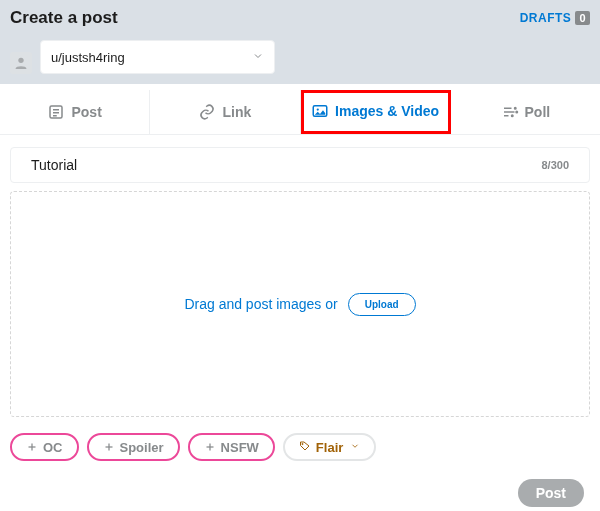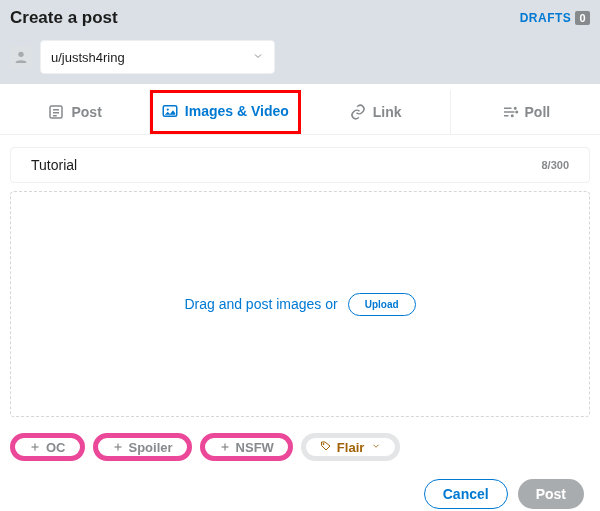--- a/index.html
+++ b/index.html
@@ -32,21 +32,21 @@
   .drafts-count {
     background: #878a8c;
     color: #fff;
     padding: 1px 4px;
     border-radius: 2px;
     font-size: 11px;
   }
 
   .community-selector {
     display: flex;
-    align-items: center;
+    align-items: flex-end;
     gap: 8px;
   }
   .community-avatar {
     width: 22px;
     height: 22px;
     background: #dde1e4;
     border-radius: 3px;
     display: inline-flex;
     align-items: center;
     justify-content: center;
@@ -137,21 +137,21 @@
     cursor: pointer;
   }
 
   .tags-row {
     display: flex;
     gap: 8px;
     margin-top: 16px;
     margin-bottom: 18px;
   }
   .tag-pill {
-    border: 5px solid #ec4899;
+    border: 2px solid #ec4899;
     border-radius: 999px;
     height: 28px;
     display: flex;
     align-items: center;
     gap: 5px;
     padding: 0 14px;
     color: #878a8c;
     font-weight: 700;
     font-size: 13px;
     cursor: pointer;
@@ -220,38 +220,38 @@
     <span class="tab-icon">
       <svg width="18" height="18" viewBox="0 0 24 24" fill="none" stroke="currentColor" stroke-width="2">
           <rect x="4" y="4" width="16" height="16" rx="2"></rect>
           <line x1="8" y1="9" x2="16" y2="9"></line>
           <line x1="8" y1="13" x2="16" y2="13"></line>
           <line x1="8" y1="17" x2="13" y2="17"></line>
         </svg>
     </span>
     <span>Post</span>
   </div>
+  <div class="tab">
+    <span class="tab-icon">
+      <svg width="18" height="18" viewBox="0 0 24 24" fill="none" stroke="currentColor" stroke-width="2">
+          <path d="M10 13a5 5 0 0 0 7 0l2-2a5 5 0 0 0-7-7l-1 1"></path>
+          <path d="M14 11a5 5 0 0 0-7 0l-2 2a5 5 0 0 0 7 7l1-1"></path>
+        </svg>
+    </span>
+    <span>Link</span>
+  </div>
   <div class="tab active highlight-box">
     <span class="tab-icon">
       <svg width="18" height="18" viewBox="0 0 24 24" fill="currentColor">
           <rect x="3" y="5" width="18" height="14" rx="2" fill="none" stroke="currentColor" stroke-width="2"></rect>
           <circle cx="9" cy="10" r="1.5"></circle>
           <path d="M5 17l4-4 3 3 4-5 3 4v2H5z"></path>
         </svg>
     </span>
     <span>Images &amp; Video</span>
-  </div>
-  <div class="tab">
-    <span class="tab-icon">
-      <svg width="18" height="18" viewBox="0 0 24 24" fill="none" stroke="currentColor" stroke-width="2">
-          <path d="M10 13a5 5 0 0 0 7 0l2-2a5 5 0 0 0-7-7l-1 1"></path>
-          <path d="M14 11a5 5 0 0 0-7 0l-2 2a5 5 0 0 0 7 7l1-1"></path>
-        </svg>
-    </span>
-    <span>Link</span>
   </div>
   <div class="tab">
     <span class="tab-icon">
       <svg width="18" height="18" viewBox="0 0 24 24" fill="none" stroke="currentColor" stroke-width="2">
           <line x1="4" y1="7" x2="14" y2="7"></line>
           <line x1="4" y1="12" x2="18" y2="12"></line>
           <line x1="4" y1="17" x2="10" y2="17"></line>
           <circle cx="19" cy="7" r="1" fill="currentColor"></circle>
           <circle cx="21" cy="12" r="1" fill="currentColor"></circle>
           <circle cx="15" cy="17" r="1" fill="currentColor"></circle>
@@ -306,16 +306,15 @@
             <circle cx="7" cy="8" r="1.2" fill="currentColor"></circle>
           </svg></span>
       <span>Flair</span>
       <span class="chev"><svg width="10" height="10" viewBox="0 0 24 24" fill="none" stroke="currentColor" stroke-width="2">
             <polyline points="6 9 12 15 18 9"></polyline>
           </svg></span>
     </div>
   </div>
 
   <div class="actions">
-    <button class="btn btn-cancel">Cancel</button>
     <button class="btn btn-post">Post</button>
   </div>
 </div>
 
 </body></html>

